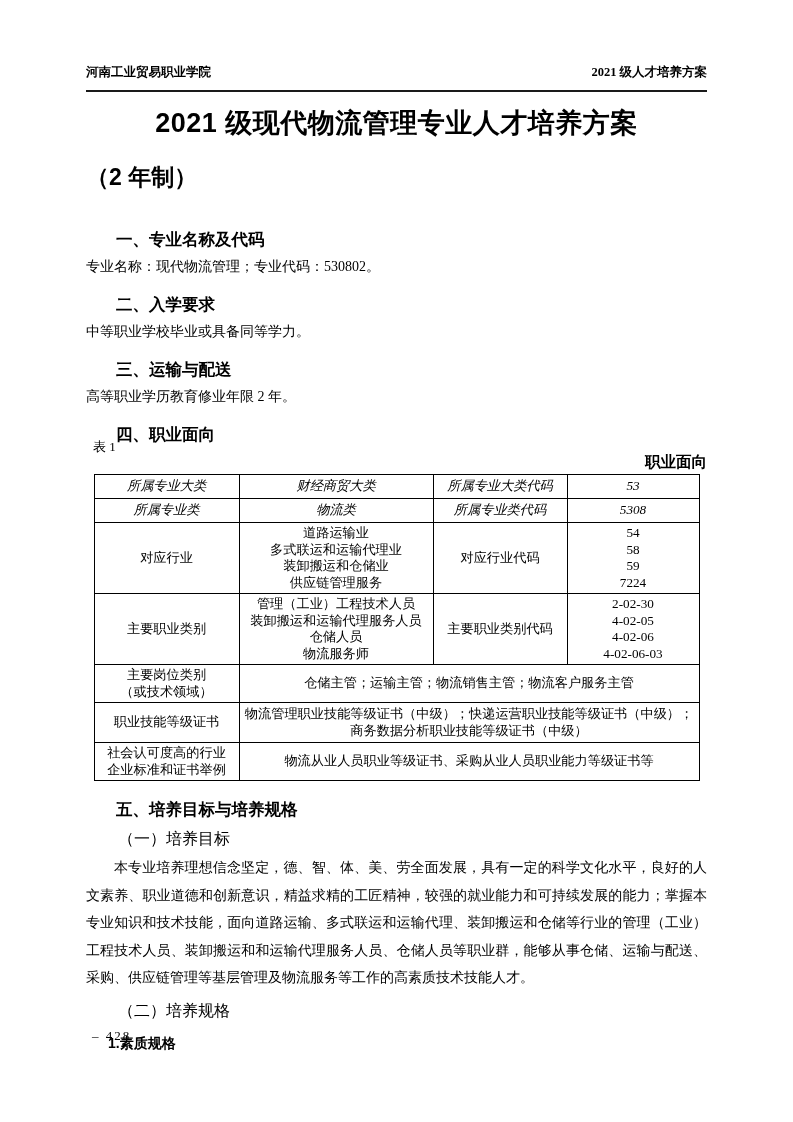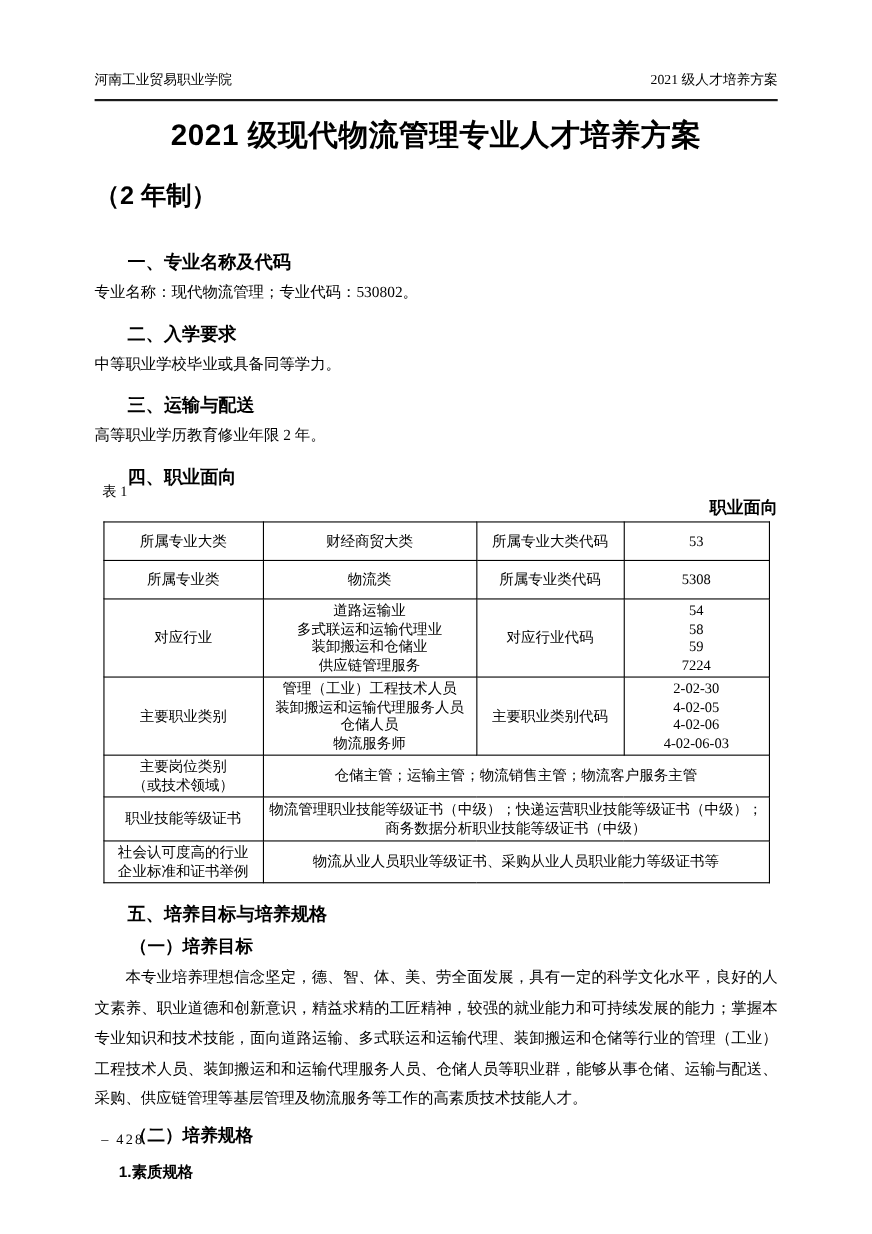--- a/index.html
+++ b/index.html
@@ -17,20 +17,21 @@
   }
   
   .running-header {
     display: flex;
     justify-content: space-between;
     align-items: flex-end;
     font-size: 12.5px;
     line-height: 16px;
     padding-bottom: 10px;
     border-bottom: 2px solid #1a1a1a;
+    font-weight: bold;
   }
   
   .doc-title {
     margin-top: 14px;
     text-align: center;
     font-family: "Liberation Sans", sans-serif;
     font-weight: bold;
     font-size: 27px;
     line-height: 34px;
     letter-spacing: 0.5px;
@@ -89,29 +90,29 @@
     vertical-align: middle;
     font-size: 13.2px;
     line-height: 16.5px;
     padding: 2px 3px;
     white-space: pre-line;
   }
   .col-0 { width: 145px; }
   .col-1 { width: 194px; }
   .col-2 { width: 134px; }
   .col-3 { width: 132px; }
-  tr.r-sm  { height: 35px; }
+  tr.r-sm  { height: 24px; font-style: italic; }
   tr.r-lg  { height: 70px; }
   tr.r-md1 { height: 38px; }
   tr.r-md2 { height: 40px; }
   tr.r-md3 { height: 37px; }
   
   .h-sub {
     font-family: "Liberation Sans", sans-serif;
-    font-weight: bold;
+    font-weight: normal;
     font-size: 16px;
     line-height: 22px;
     text-indent: 32px;
     margin-top: 8px;
   }
   .h5-after-table { margin-top: 17px; }
   .para-justified {
     margin-top: 4px;
     font-size: 14px;
     line-height: 27.5px;

